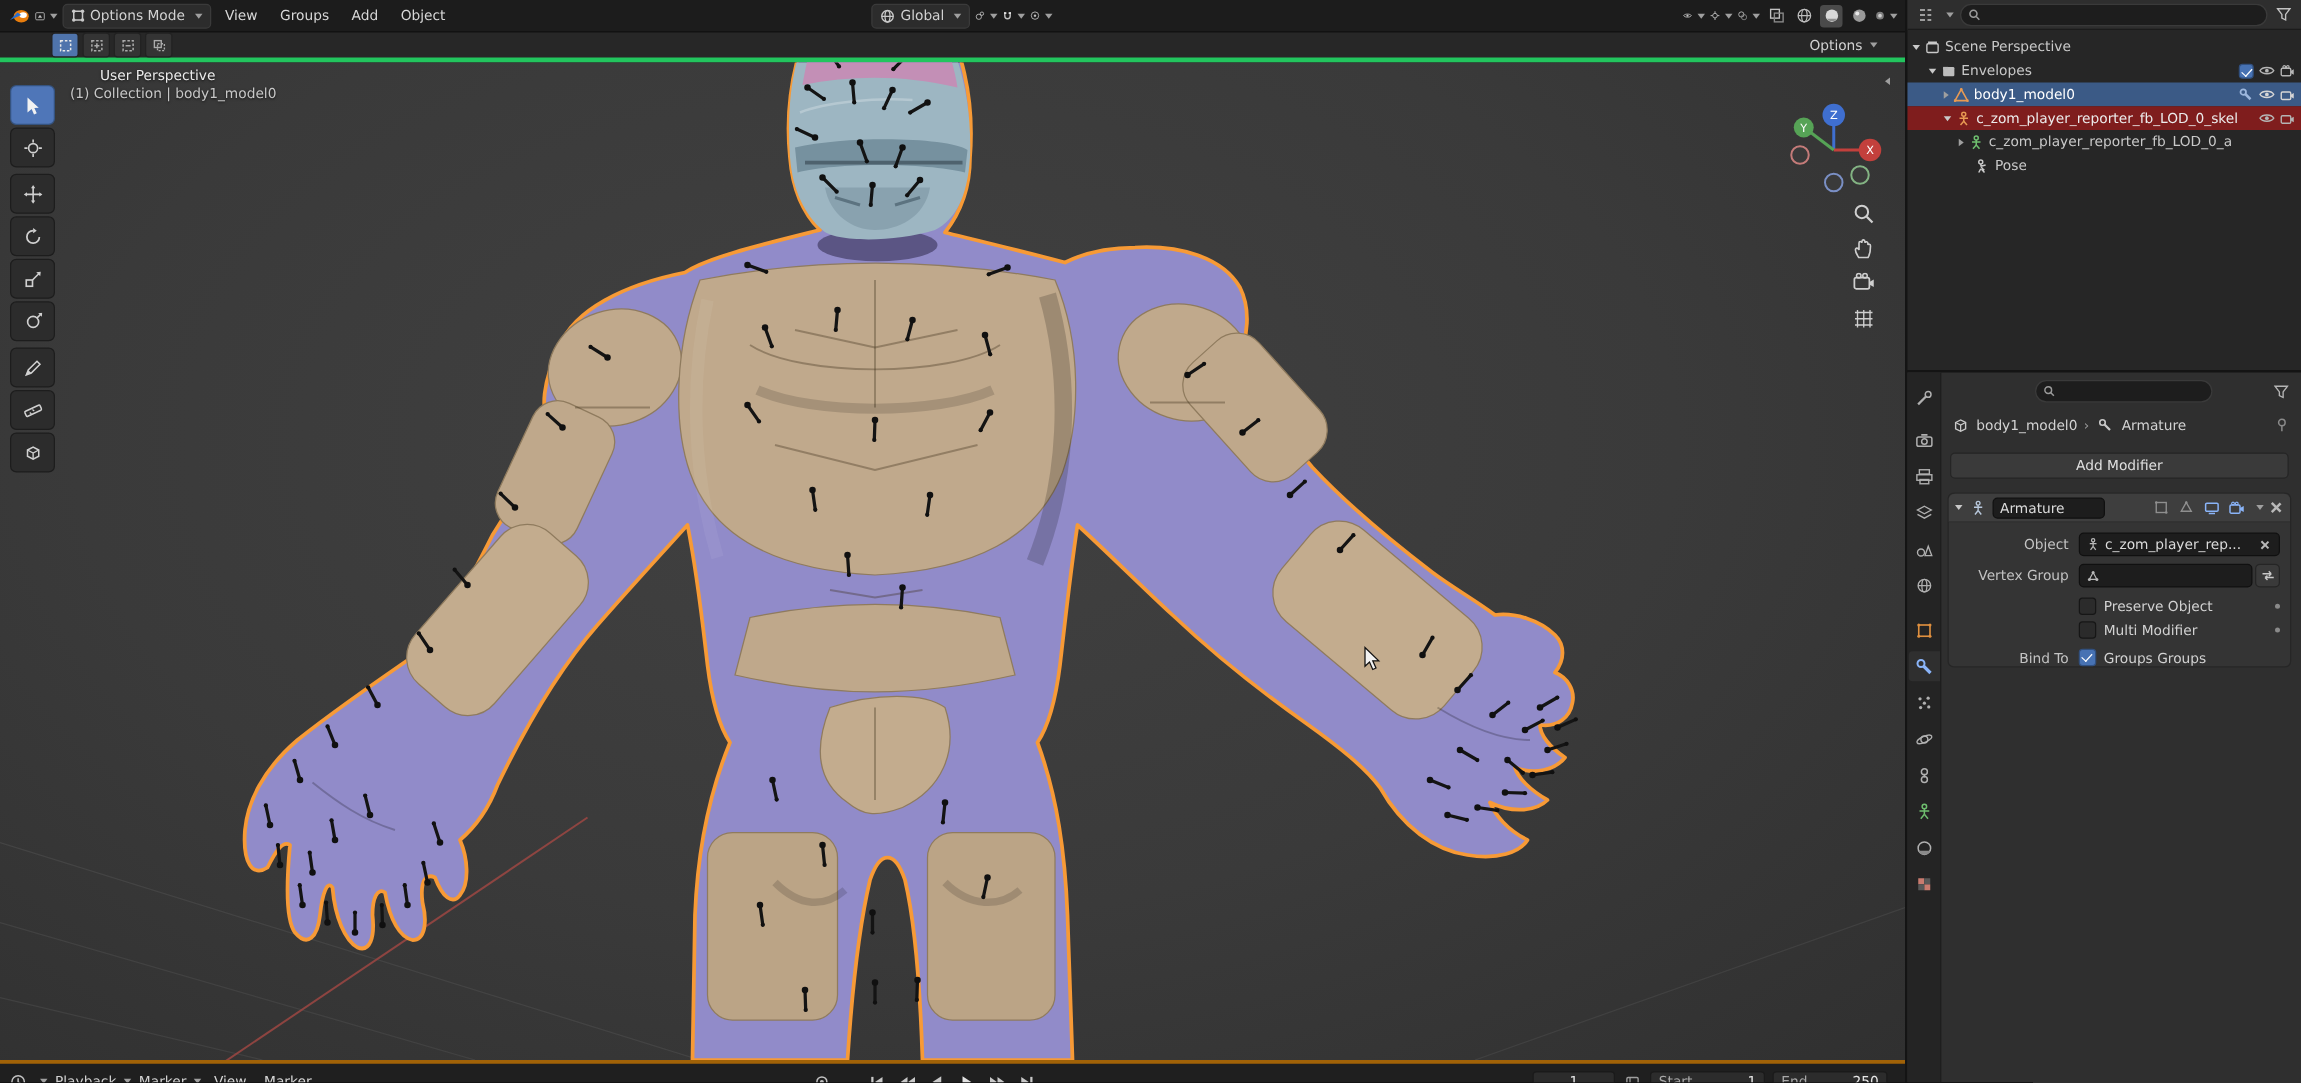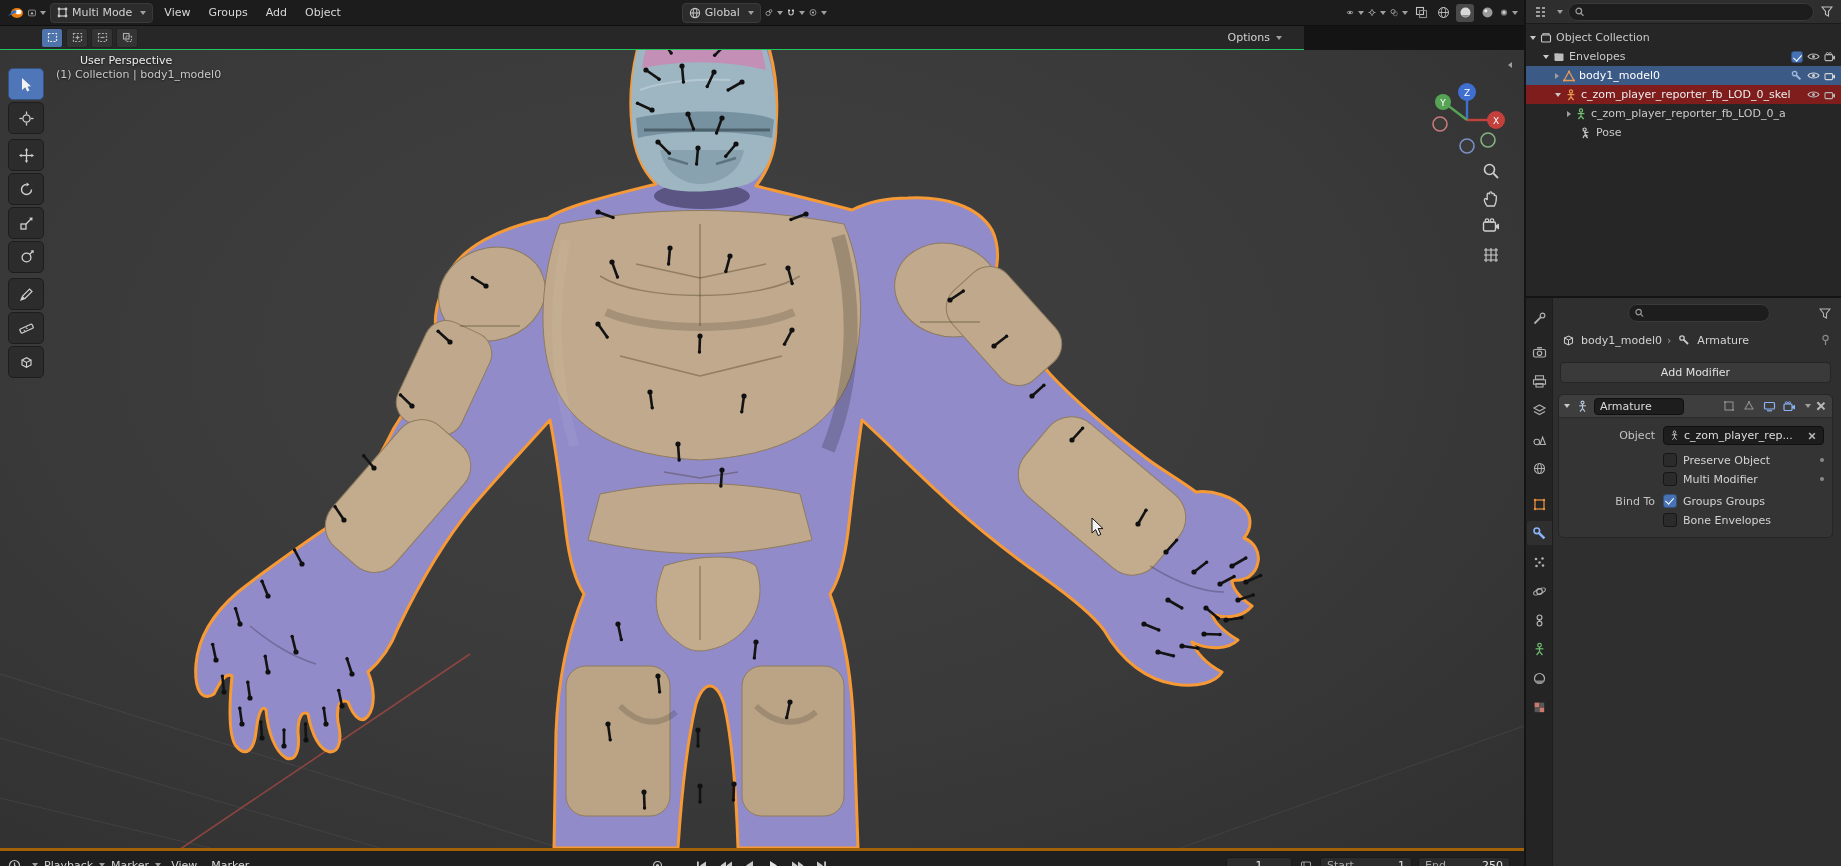--- a/index.html
+++ b/index.html
@@ -14,21 +14,21 @@
   .caret-d{width:0;height:0;border-left:3.5px solid transparent;border-right:3.5px solid transparent;border-top:4px solid #c9c9c9;display:inline-block;flex:none}
 
   
   #topbar{left:0;top:0;width:1524px;height:26px;background:#1c1c1c;border-bottom:1px solid #0f0f0f;display:flex;align-items:center;gap:4px;padding:0 6px;box-sizing:border-box}
   .menu-label{padding:0 7px;color:#d8d8d8;cursor:default}
   .hdr-field{background:#2c2c2c;border:1px solid #3a3a3a;border-radius:4px;height:18px;display:flex;align-items:center;padding:0 6px;gap:4px}
   .hdr-ico{width:18px;height:18px;display:flex;align-items:center;justify-content:center;border-radius:3px}
   .hdr-ico.on{background:#4a4a4a}
 
   
-  #toolsettings{left:0;top:26px;width:1304px;height:24px;background:#272727;border-bottom:1px solid #22c55e;display:flex;align-items:center;padding:0 8px;box-sizing:border-box;gap:3px}
+  #toolsettings{left:0;top:26px;width:1524px;height:24px;background:#272727;border-bottom:4px solid #22c55e;display:flex;align-items:center;padding:0 8px;box-sizing:border-box;gap:3px}
   .ts-btn{width:20px;height:18px;background:#343434;border:1px solid #222;border-radius:3px;display:flex;align-items:center;justify-content:center}
   .ts-btn.on{background:#4f74ac}
 
   
   #viewport{left:0;top:50px;width:1524px;height:798px;background:radial-gradient(ellipse at 46% 38%, #414141 0%, #3a3a3a 55%, #303030 100%);overflow:hidden}
   #scene{position:absolute;left:0;top:-24px;width:1524px;height:822px}
   .ovl-text{position:absolute;text-shadow:0 1px 2px rgba(0,0,0,.65)}
 
   
   .vtool{position:absolute;left:8px;width:34px;height:30px;background:#2c2c2c;border:1px solid #1d1d1d;border-radius:5px;display:flex;align-items:center;justify-content:center}
@@ -92,21 +92,21 @@
         <span class="chev"></span>
     </span>
     <span class="hdr-field">
       <svg width="11" height="11" viewBox="0 0 11 11">
         <rect x="2" y="2" width="7" height="7" fill="none" stroke="#c9c9c9" stroke-width="1.2"></rect>
           <circle cx="2" cy="2" r="1.4" fill="#c9c9c9"></circle>
           <circle cx="9" cy="2" r="1.4" fill="#c9c9c9"></circle>
           <circle cx="2" cy="9" r="1.4" fill="#c9c9c9"></circle>
           <circle cx="9" cy="9" r="1.4" fill="#c9c9c9"></circle>
       </svg>
-      <span class="txt">Multi Mode</span>
+      <span class="txt">Options Mode</span>
       <span class="chev"></span>
     </span>
     <span class="menu-label">View</span>
     <span class="menu-label">Groups</span>
     <span class="menu-label">Add</span>
     <span class="menu-label">Object</span>
 
     <span class="hdr-field" style="margin-left:330px">
       <svg width="12" height="12" viewBox="0 0 12 12">
         <circle cx="6" cy="6" r="4.6" fill="none" stroke="#c9c9c9" stroke-width="1.1"></circle>
@@ -680,21 +680,21 @@
     </div>
 
     <div class="o-row" style="margin-top:4px">
       <span class="caret-d"></span>
       <span class="o-ico">
         <svg width="12" height="12" viewBox="0 0 12 12">
             <rect x="1.5" y="3" width="9" height="7" rx="1" fill="none" stroke="#c9c9c9" stroke-width="1.1"></rect>
             <path d="M3,3 V1.8 H9 V3" fill="none" stroke="#c9c9c9" stroke-width="1.1"></path>
           </svg>
       </span>
-      <span class="lbl txt">Object Collection</span>
+      <span class="lbl txt">Scene Perspective</span>
     </div>
 
     <div class="o-row">
       <span style="width:10px"></span>
       <span class="caret-d"></span>
       <span class="o-ico">
         <svg width="12" height="12" viewBox="0 0 12 12">
             <rect x="1.5" y="2.5" width="9" height="7.5" rx="1" fill="#d8d8d8" opacity="0.85"></rect>
             <rect x="1.5" y="2.5" width="4" height="2" fill="#b8b8b8"></rect>
           </svg>
@@ -1009,20 +1009,38 @@
                 <line x1="5.5" y1="3.5" x2="5.5" y2="7" stroke="#b9b9b9" stroke-width="1"></line>
                 <line x1="2.8" y1="4.8" x2="8.2" y2="4.8" stroke="#b9b9b9" stroke-width="1"></line>
                 <line x1="5.5" y1="7" x2="3.4" y2="9.8" stroke="#b9b9b9" stroke-width="1"></line>
                 <line x1="5.5" y1="7" x2="7.6" y2="9.8" stroke="#b9b9b9" stroke-width="1"></line>
               </svg>
             <span class="txt grow">c_zom_player_rep...</span>
             <span class="xclose" style="transform:scale(0.8)"></span>
           </span>
         </div>
 
+        <div class="row" style="padding:6px 8px 0 0">
+          <span class="plabel">Vertex Group</span>
+          <span class="pfield grow">
+            <svg width="11" height="11" viewBox="0 0 11 11">
+                <circle cx="2.5" cy="8.5" r="1.2" fill="#b9b9b9"></circle>
+                <circle cx="5.5" cy="3" r="1.2" fill="#b9b9b9"></circle>
+                <circle cx="8.5" cy="8.5" r="1.2" fill="#b9b9b9"></circle>
+                <path d="M2.5,8.5 L5.5,3 L8.5,8.5 Z" fill="none" stroke="#b9b9b9" stroke-width="0.9"></path>
+              </svg>
+            <span class="grow"></span>
+          </span>
+          <span class="btn" style="width:18px;height:17px;margin-left:2px">
+            <svg width="11" height="9" viewBox="0 0 11 9">
+                <path d="M1,3 H8 M8,3 L6,1 M8,3 L6,5" fill="none" stroke="#c9c9c9" stroke-width="1.1"></path>
+                <path d="M10,6 H3 M3,6 L5,4.5 M3,6 L5,8" fill="none" stroke="#c9c9c9" stroke-width="1.1"></path>
+              </svg>
+          </span>
+        </div>
 
         <div class="row" style="padding:8px 8px 0 0">
           <span class="plabel"></span>
           <span class="checkbox"></span>
           <span style="margin-left:6px" class="grow txt">Preserve Object</span>
           <span class="dot"></span>
         </div>
 
         <div class="row" style="padding:5px 8px 0 0">
           <span class="plabel"></span>
@@ -1030,25 +1048,20 @@
           <span style="margin-left:6px" class="grow txt">Multi Modifier</span>
           <span class="dot"></span>
         </div>
 
         <div class="row" style="padding:8px 8px 0 0">
           <span class="plabel">Bind To</span>
           <span class="checkbox checked"></span>
           <span style="margin-left:6px" class="grow txt">Groups Groups</span>
         </div>
 
-        <div class="row" style="padding:5px 8px 10px 0">
-          <span class="plabel"></span>
-          <span class="checkbox"></span>
-          <span style="margin-left:6px" class="grow txt">Bone Envelopes</span>
-        </div>
       </div>
     </div>
   </div>
 
   <div id="timeline" class="abs">
     <span class="mini-ico">
       <svg width="13" height="13" viewBox="0 0 13 13">
           <circle cx="6.5" cy="6.5" r="5" fill="none" stroke="#c2c2c2" stroke-width="1.2"></circle>
           <path d="M6.5,3.5 V6.5 L8.8,8" fill="none" stroke="#c2c2c2" stroke-width="1.2"></path>
         </svg>

